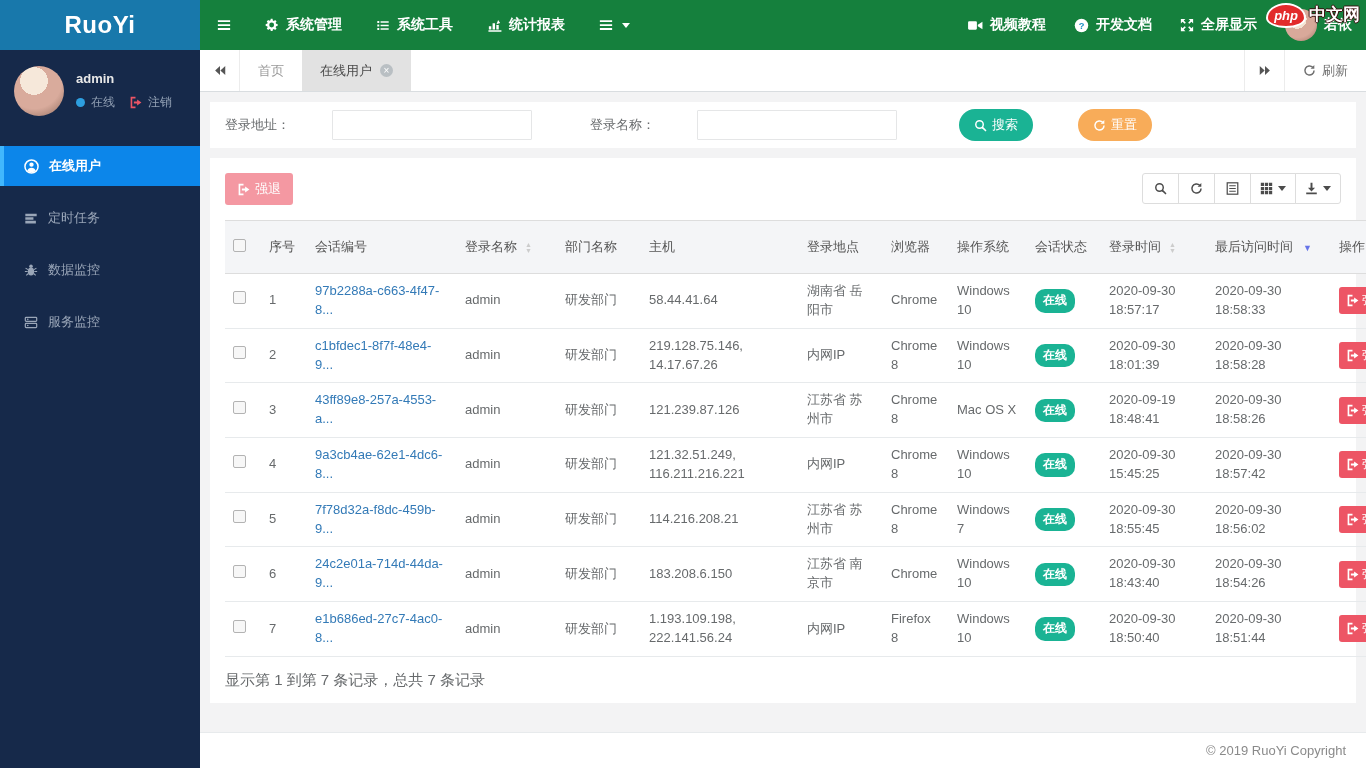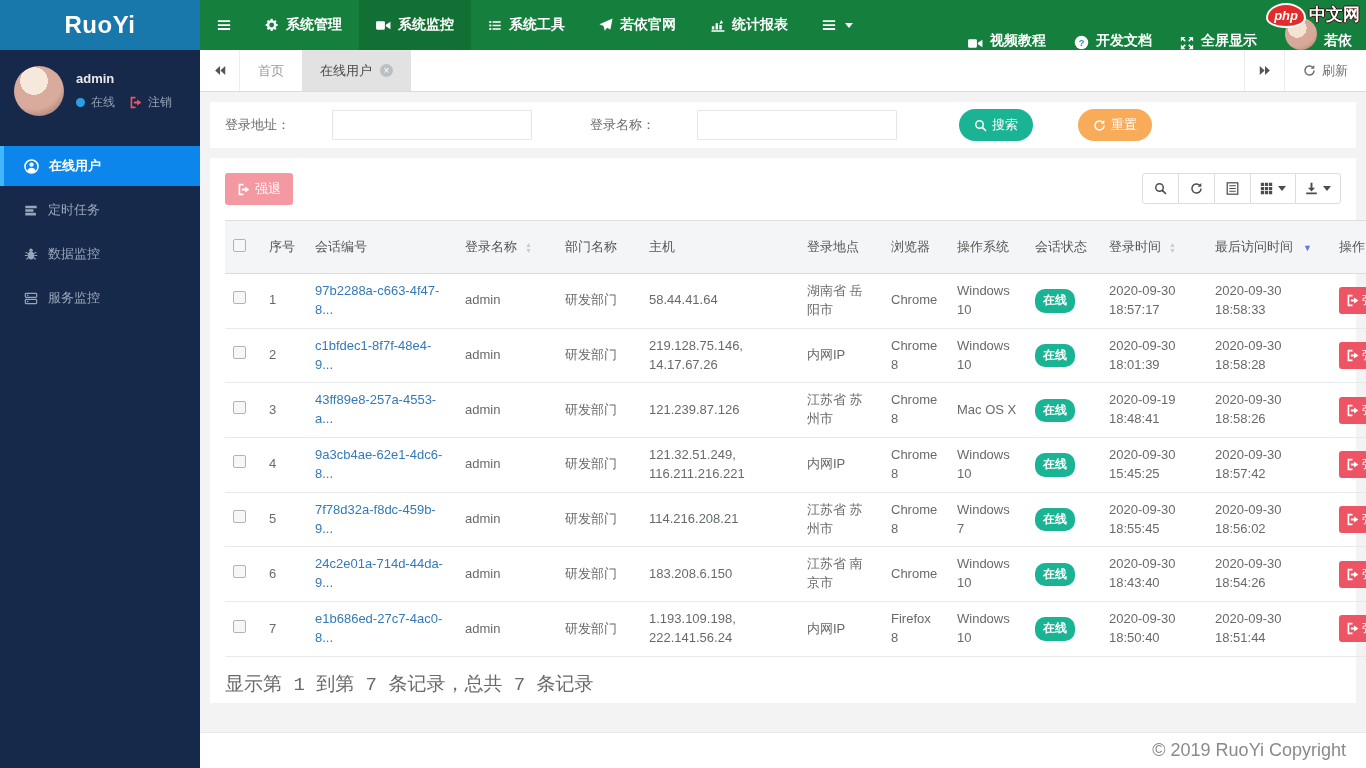--- a/index.html
+++ b/index.html
@@ -10,38 +10,38 @@
   
   .navbar{ position:absolute; top:0; left:0; right:0; height:50px; background:#15803d; display:flex; z-index:5;}
   .brand{ width:200px; height:50px; background:#1878ab; color:#fff; font-size:24px; font-weight:600;
     display:flex; align-items:center; justify-content:center; letter-spacing:.5px;}
   .nav-menu{ display:flex; align-items:stretch;font-family:Liberation Mono, monospace; }
   .nav-item{ display:flex; align-items:center; gap:7px; padding:0 17px; color:#fff; font-size:14px;
     font-weight:bold; cursor:pointer; }
   .nav-item.active{ background:rgba(0,0,0,.12); }
   .nav-item .caret{ margin-left:2px; }
   .nav-right{ margin-left:auto; display:flex; align-items:stretch; }
-  .nav-link{ display:flex; align-items:flex-end; gap:7px; padding:0 14px; color:#fff; font-size:14px; font-weight:bold; cursor:pointer;}
+  .nav-link{ display:flex; align-items:center; gap:7px; padding:8px 14px; color:#fff; font-size:14px; font-weight:bold; cursor:pointer;}
   .avatar-sm{ width:32px; height:32px; border-radius:50%;
     background:radial-gradient(circle at 38% 32%, #f4e3d3 0 32%, #d8a99a 32% 62%, #9a7263 100%); }
 
   
   .sidebar{ position:absolute; top:50px; left:0; bottom:0; width:200px; background:#16294a; }
   .user-panel{ display:flex; align-items:center; gap:12px; padding:16px 10px 16px 14px; }
   .avatar-lg{ width:50px; height:50px; border-radius:50%;
     background:radial-gradient(circle at 40% 30%, #f6e8da 0 30%, #d9ab9c 30% 60%, #8e6a5c 100%); }
   .user-name{ color:#e8e8e8; font-size:13px; font-weight:bold; }
   .user-status{ display:flex; align-items:center; gap:6px; margin-top:8px; font-size:12px; color:#93a1b5; }
   .dot-online{ width:9px; height:9px; border-radius:50%; background:#2d9fe0; display:inline-block; }
   .logout-ico{ color:#ed5565; display:inline-flex; margin-left:8px; }
   .side-menu{ list-style:none; margin-top:14px; }
   .side-item{ height:40px; display:flex; align-items:center; gap:10px; padding-left:20px;
     color:#9aa6b8; font-size:13px; cursor:pointer; border-left:4px solid transparent; }
   .side-item.active{ background:#0c86ea; color:#fff; border-left-color:#41b7fd; font-weight:bold; }
-  .side-item + .side-item{ margin-top:4px; }
+  .side-item + .side-item{ margin-top:12px; }
 
   
   .main{ position:absolute; top:50px; left:200px; right:0; bottom:0; }
   .tabbar{ height:42px; background:#fff; border-bottom:1px solid #d9dde0; display:flex; align-items:stretch;}
   .tab-scroll{ width:40px; display:flex; align-items:center; justify-content:center; color:#555;
     background:#fff; border:none; cursor:pointer; }
   .tab-scroll.left{ border-right:1px solid #ececec; }
   .tab-scroll.right{ border-left:1px solid #ececec; }
   .tab{ display:flex; align-items:center; padding:0 18px; font-size:13px; color:#9a9a9a; cursor:pointer; }
   .tab.active{ background:#e2e2e2; color:#4a4a4a; }
@@ -84,24 +84,24 @@
   .session-link{ color:#337ab7; text-decoration:none; cursor:pointer; }
   .cb{ width:13px; height:13px; border:1px solid #b3b3b3; border-radius:2px; background:#f7f7f7; display:inline-block; }
   .badge-online{ display:inline-block; background:#1ab394; color:#fff; font-size:12px; font-weight:bold;
     padding:3px 8px; border-radius:10px; }
   .btn-row-force{ display:inline-flex; align-items:center; gap:3px; background:#ed5565; color:#fff; border:none;
     border-radius:3px; padding:5px 7px; font-size:12px; cursor:pointer; white-space:nowrap; }
   .sort{ display:inline-flex; flex-direction:column; vertical-align:middle; margin-left:8px; }
   .sort i{ font-style:normal; font-size:7px; line-height:6px; color:#ccc; }
   .sort-desc{ color:#6674e8; font-size:9px; margin-left:10px; vertical-align:middle; }
 
-  .table-summary{ margin-top:14px; font-size:19px; color:#676a6c;font-family:Liberation Mono, monospace; }
+  .table-summary{ margin-top:14px; font-size:15px; color:#676a6c; }
 
   .footer{ position:absolute; left:0; right:0; bottom:0; height:36px; background:#fff; border-top:1px solid #e7eaec;
-    display:flex; align-items:center; justify-content:flex-end; padding-right:20px; font-size:18px; color:#8a8a8a; }
+    display:flex; align-items:center; justify-content:flex-end; padding-right:20px; font-size:13px; color:#8a8a8a; }
 
   
   .watermark{ position:absolute; top:3px; right:6px; display:flex; align-items:flex-start; gap:3px; z-index:10; }
   .php-badge{ background:#e22b2b; border:2px solid #fff; border-radius:50% 50% 50% 50%/60% 60% 40% 40%;
     color:#fff; font-style:italic; font-weight:bold; font-size:13px; padding:3px 6px; }
   .wm-text{ color:#fff; font-weight:bold; font-size:17px;
     text-shadow:1px 0 0 #3a0d0d,-1px 0 0 #3a0d0d,0 1px 0 #3a0d0d,0 -1px 0 #3a0d0d; }
 </style>
 </head>
 <body>
@@ -117,44 +117,27 @@
         </span>
       </div>
       <div class="nav-item">
         <span class="icon">
           <svg width="14" height="14" viewBox="0 0 20 20">
             <path fill="currentColor" fill-rule="evenodd" d="M18 11.4v-2.8l-2.2-.4a6 6 0 0 0-.6-1.5l1.3-1.8-2-2-1.8 1.3a6 6 0 0 0-1.5-.6L10.8 1H8.2l-.4 2.2a6 6 0 0 0-1.5.6L4.5 2.9l-2 2 1.3 1.8a6 6 0 0 0-.6 1.5L1 8.6v2.8l2.2.4a6 6 0 0 0 .6 1.5l-1.3 1.8 2 2 1.8-1.3a6 6 0 0 0 1.5.6l.4 2.2h2.6l.4-2.2a6 6 0 0 0 1.5-.6l1.8 1.3 2-2-1.3-1.8a6 6 0 0 0 .6-1.5zM9.5 6.5a3.5 3.5 0 1 1 0 7 3.5 3.5 0 0 1 0-7z"></path>
           </svg>
         </span>
         <span>系统管理</span>
       </div>
-      <div class="nav-item active">
-        <span class="icon">
-          <svg width="15" height="13" viewBox="0 0 16 14">
-            <rect x="0" y="2.5" width="9.5" height="9" rx="1.2" fill="currentColor"></rect>
-            <path fill="currentColor" d="M10.5 6.2 15.5 3v8l-5-3.2z"></path>
-          </svg>
-        </span>
-        <span>系统监控</span>
-      </div>
       <div class="nav-item">
         <span class="icon">
           <svg width="14" height="13" viewBox="0 0 16 16">
             <path fill="currentColor" d="M1 2.5h2.4v2.4H1zM5 2.8h10v1.8H5zM1 6.8h2.4v2.4H1zM5 7.1h10v1.8H5zM1 11.1h2.4v2.4H1zM5 11.4h10v1.8H5z"></path>
           </svg>
         </span>
         <span>系统工具</span>
-      </div>
-      <div class="nav-item">
-        <span class="icon">
-          <svg width="14" height="14" viewBox="0 0 16 16">
-            <path fill="currentColor" d="M15.5.5 0.5 7.2l4.6 1.9 1.6 5.4 2.4-3.5 3.9 2z"></path>
-          </svg>
-        </span>
-        <span>若依官网</span>
       </div>
       <div class="nav-item">
         <span class="icon">
           <svg width="15" height="13" viewBox="0 0 16 15">
             <path fill="currentColor" d="M1 13h15v1.6H1zM1.5 8.5h2.8V12H1.5zM5.8 5h2.8v7H5.8zM10.1 6.8h2.8V12h-2.8zM12.2 1.2l2.3 3.4-4.2 1.4z"></path>
           </svg>
         </span>
         <span>统计报表</span>
       </div>
       <div class="nav-item">

